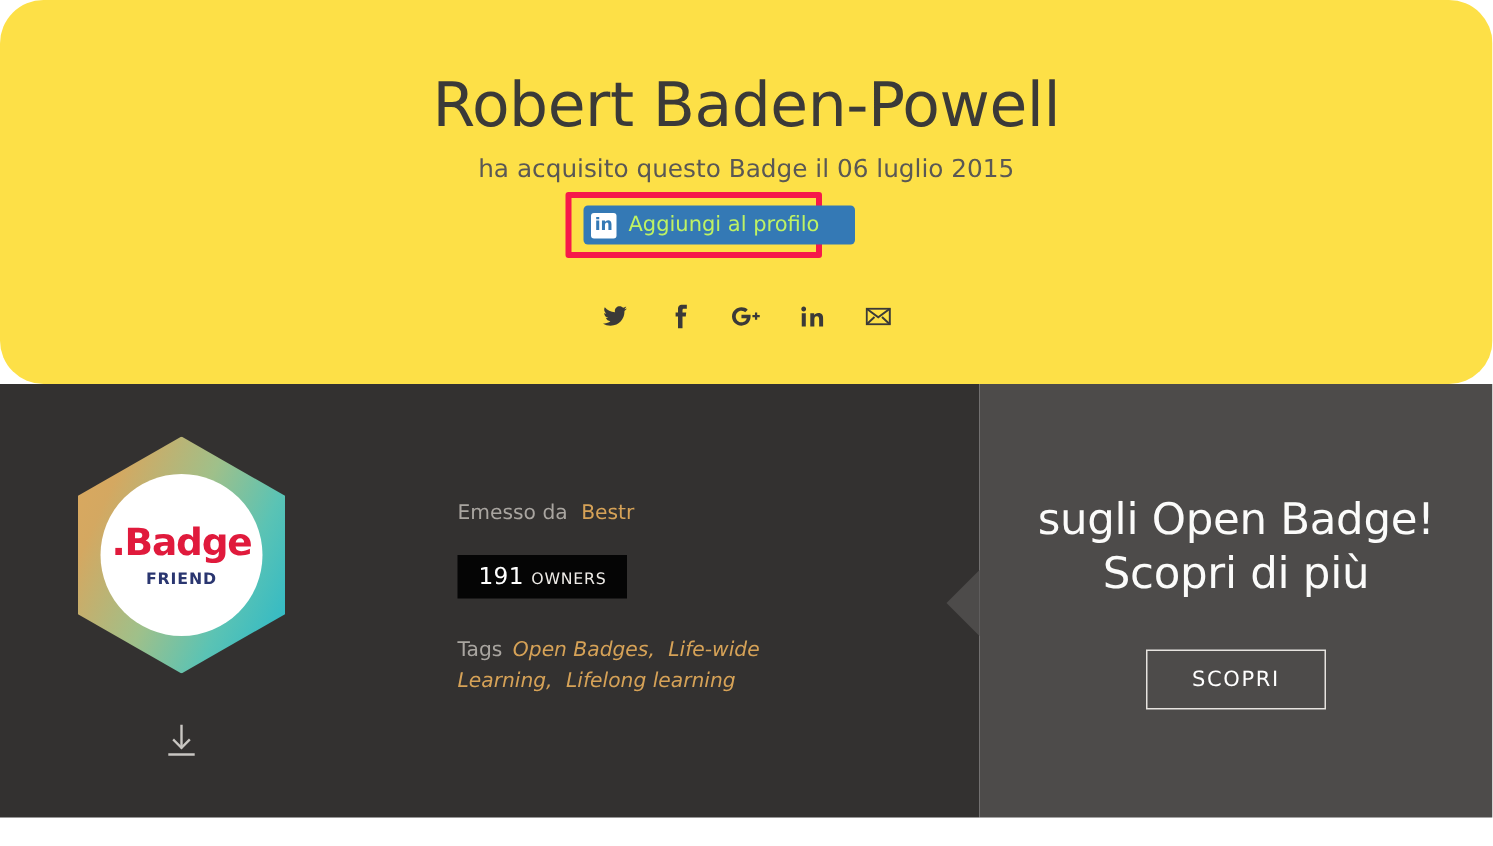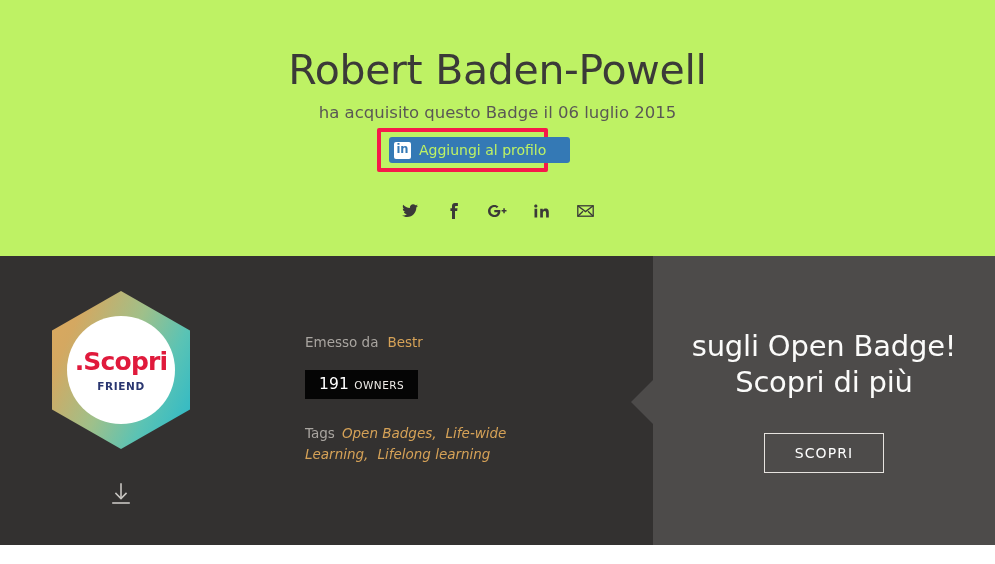--- a/index.html
+++ b/index.html
@@ -8,22 +8,23 @@
     width:995px; height:564px;
     background:#ffffff;
     font-family:"DejaVu Sans", sans-serif;
     overflow:hidden;
   }
   .page { position:relative; width:995px; height:564px; }
 
   
   .hero {
     position:absolute; left:0; top:0; width:995px; height:256px;
-    background:#bef264;
+    background:#fde047;
     text-align:center;
+    border-radius:29px;
   }
   .recipient-name {
     margin-top:48px;
     font-size:41px;
     font-weight:400;
     color:#3b3a38;
     letter-spacing:-0.3px;
     line-height:1.1;
   }
   .acquired-line {
@@ -257,21 +258,21 @@
     </div>
   </div>
 
   <div class="panels">
 
     <div class="panel-left">
 
       <div class="badge-wrap">
         <div class="hex"></div>
         <div class="hex-inner">
-          <div class="bestr-word">.Scopri</div>
+          <div class="bestr-word">.Badge</div>
           <div class="friend-word">FRIEND</div>
         </div>
       </div>
 
       <div class="download-icon">
         <svg width="28" height="28" viewBox="0 0 28 28" fill="none" stroke="currentColor" stroke-width="1.6" stroke-linecap="square">
           <path d="M14 4v14"></path>
             <path d="M9 13.5l5 5 5-5"></path>
             <path d="M6 23h16"></path>
         </svg>

